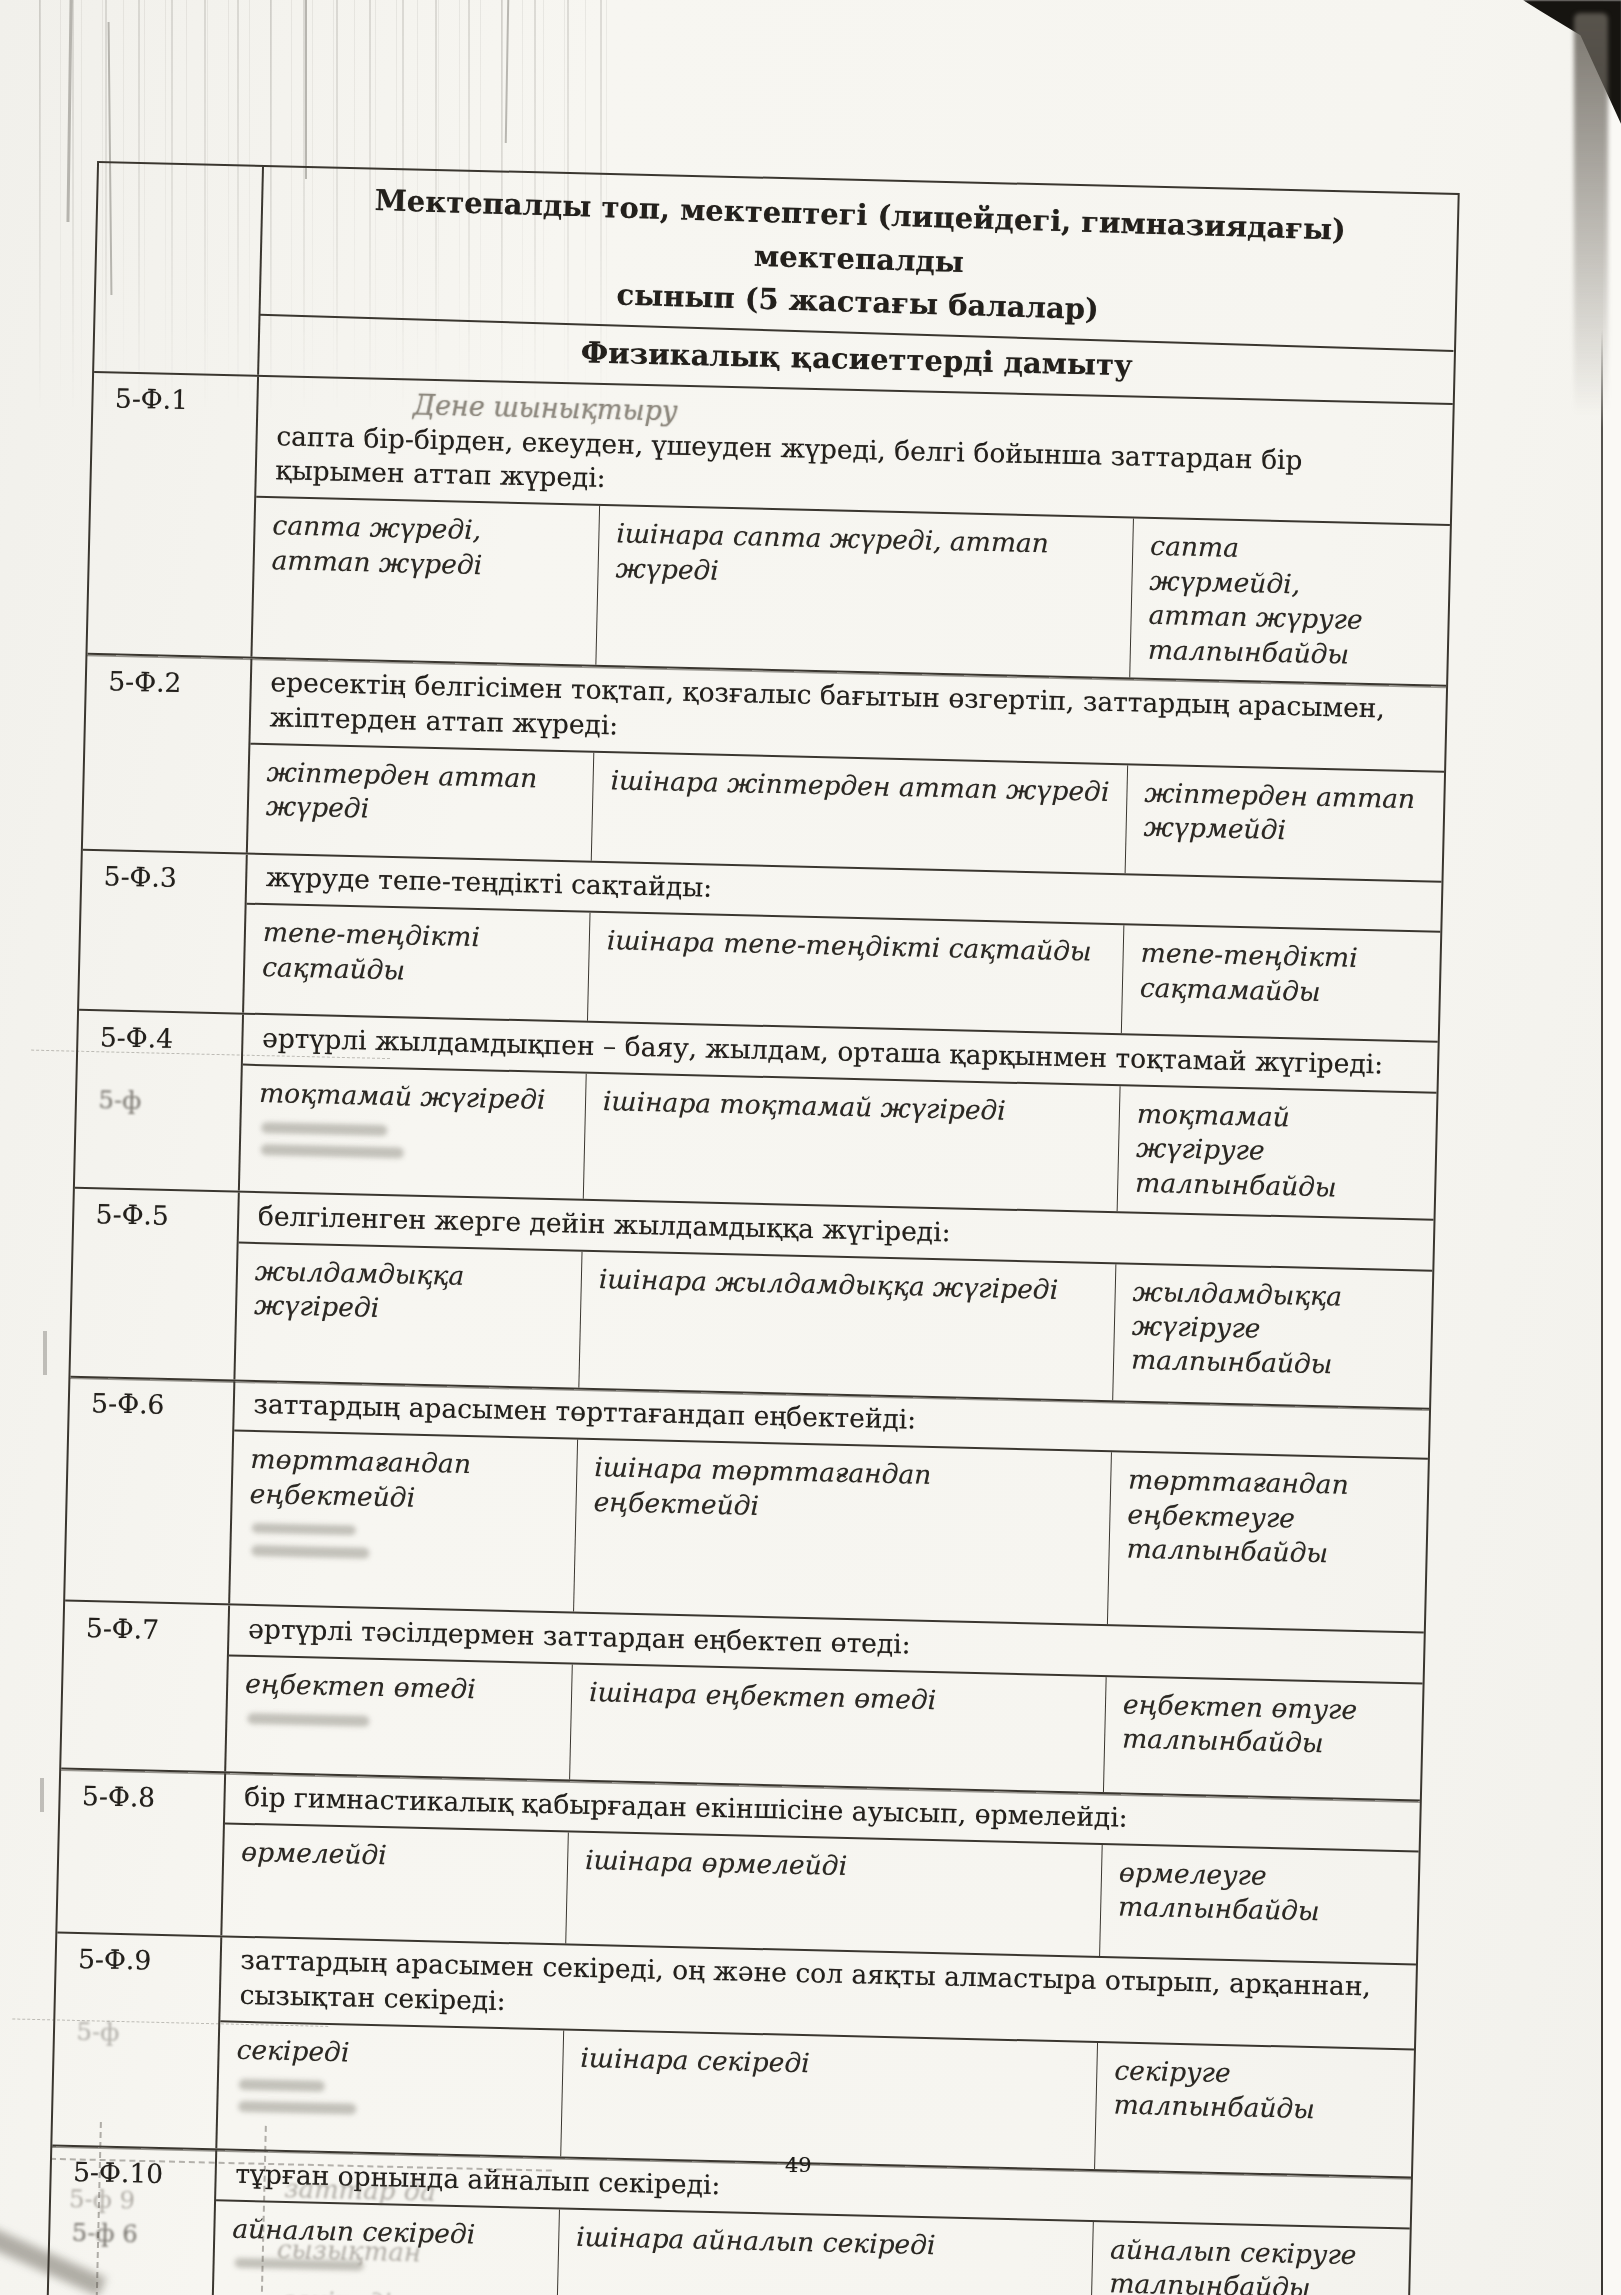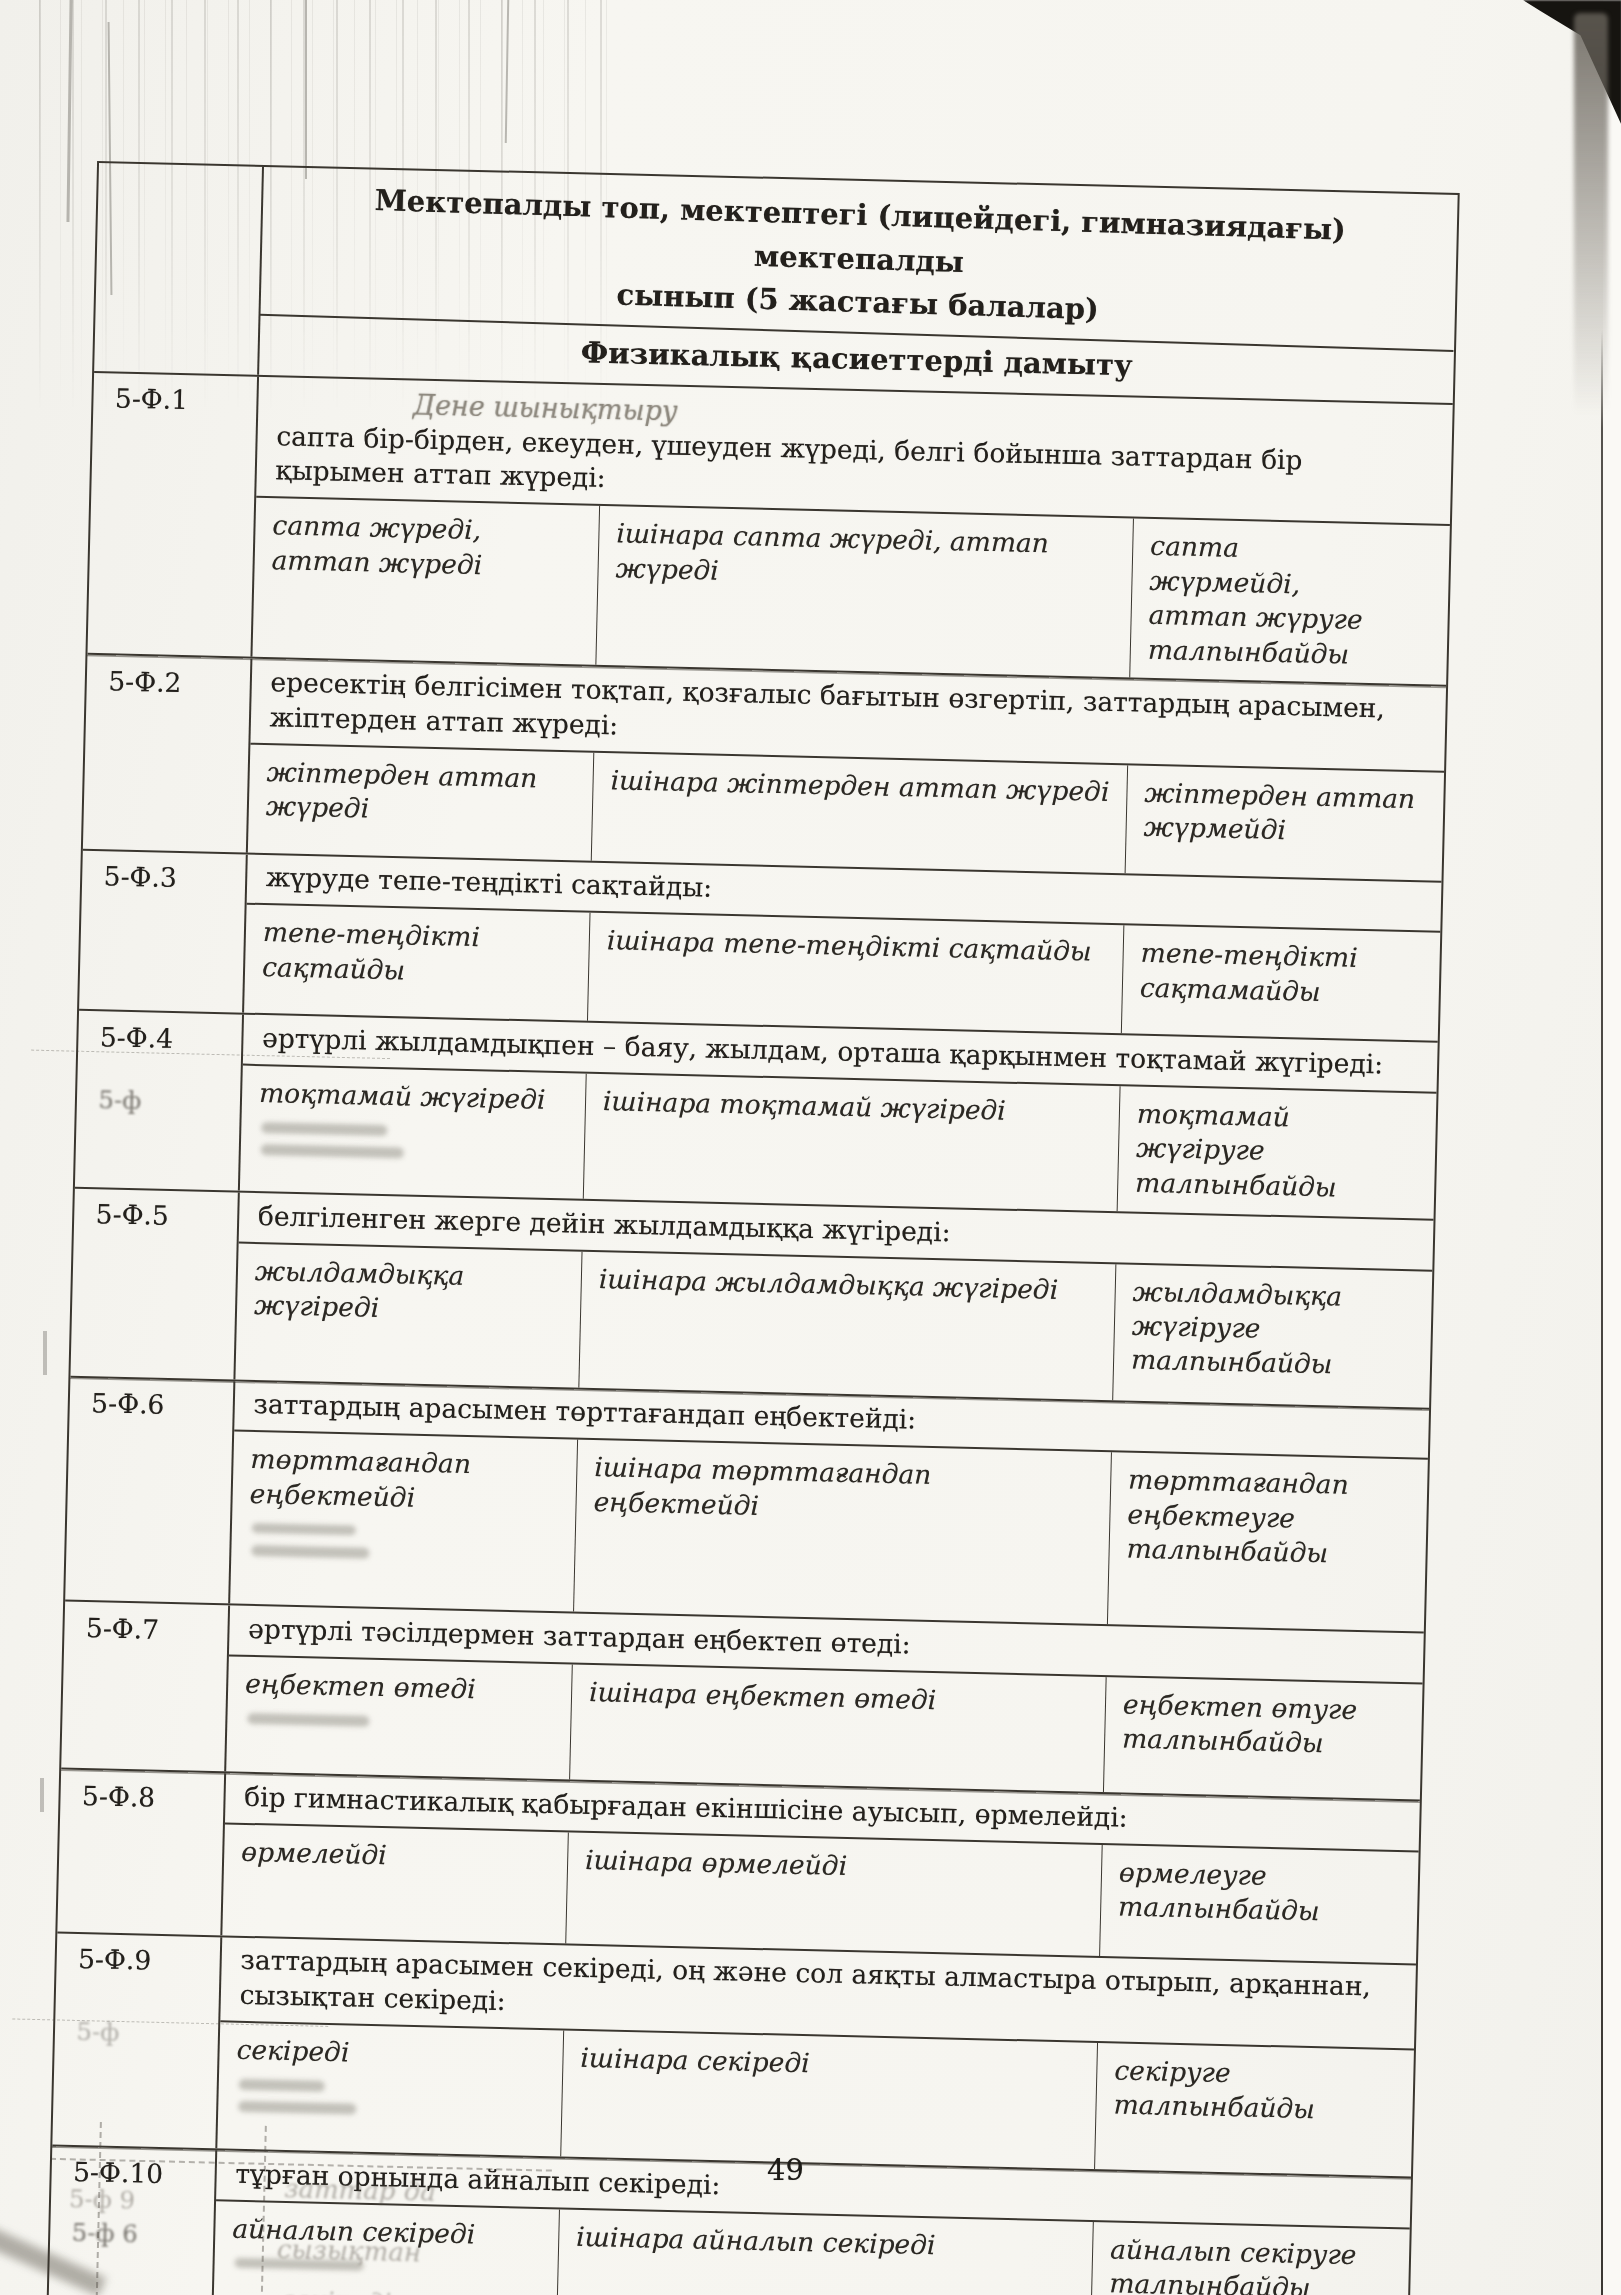--- a/index.html
+++ b/index.html
@@ -116,22 +116,22 @@
   .ghost-frag{
     position:absolute;color:rgba(90,85,75,.45);font-style:italic;
     font-size:26px;filter:blur(1.1px);white-space:pre-line;
   }
   .gf-label{left:-30px;top:63px;font-style:normal;font-size:24.4px;}
   .gf-1{left:185px;top:47px;}
   .gf-2{left:179px;top:108px;}
   .gf-3{left:184px;top:159px;}
   
   .page-number{
-    position:absolute;left:767px;top:2153px;
-    font-size:29px;color:#1d1b17;text-shadow:0 0 0.7px rgba(30,28,24,.5);
+    position:absolute;left:785px;top:2153px;
+    font-size:21px;color:#1d1b17;text-shadow:0 0 0.7px rgba(30,28,24,.5);
   }
 </style>
 </head>
 <body>
 
 <div class="right-paper"></div>
 <div class="pencil-streaks"></div>
 <div class="streak s1"></div>
 <div class="streak s2"></div>
 <div class="streak s3"></div>

